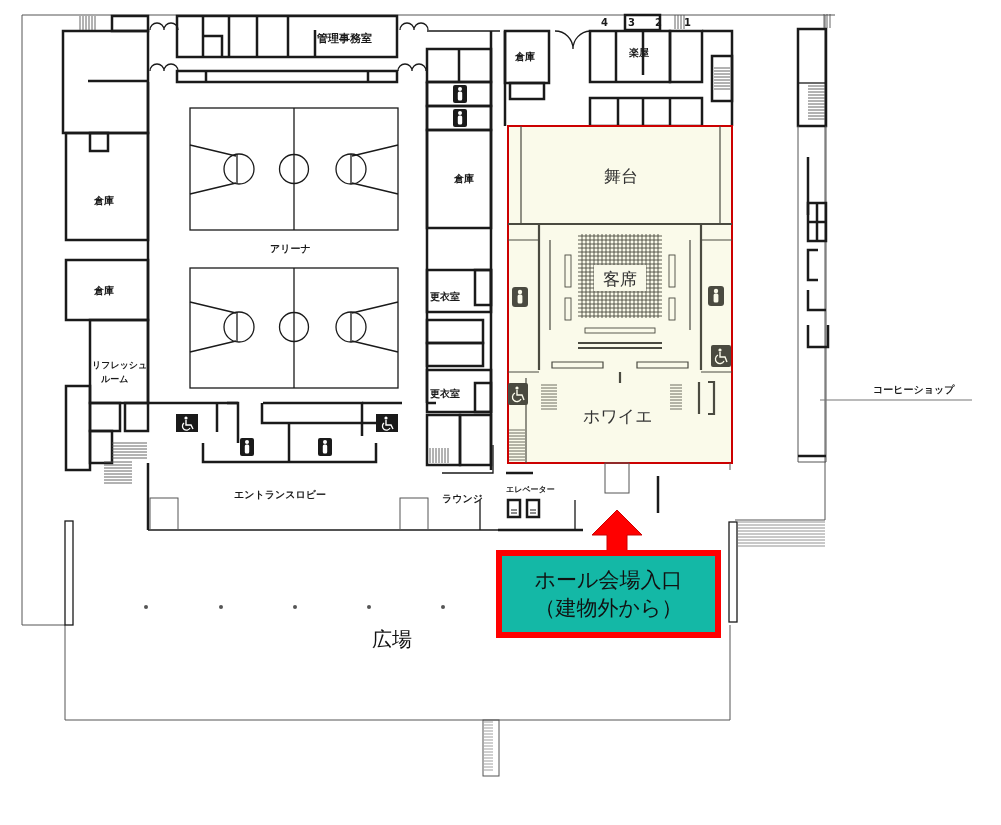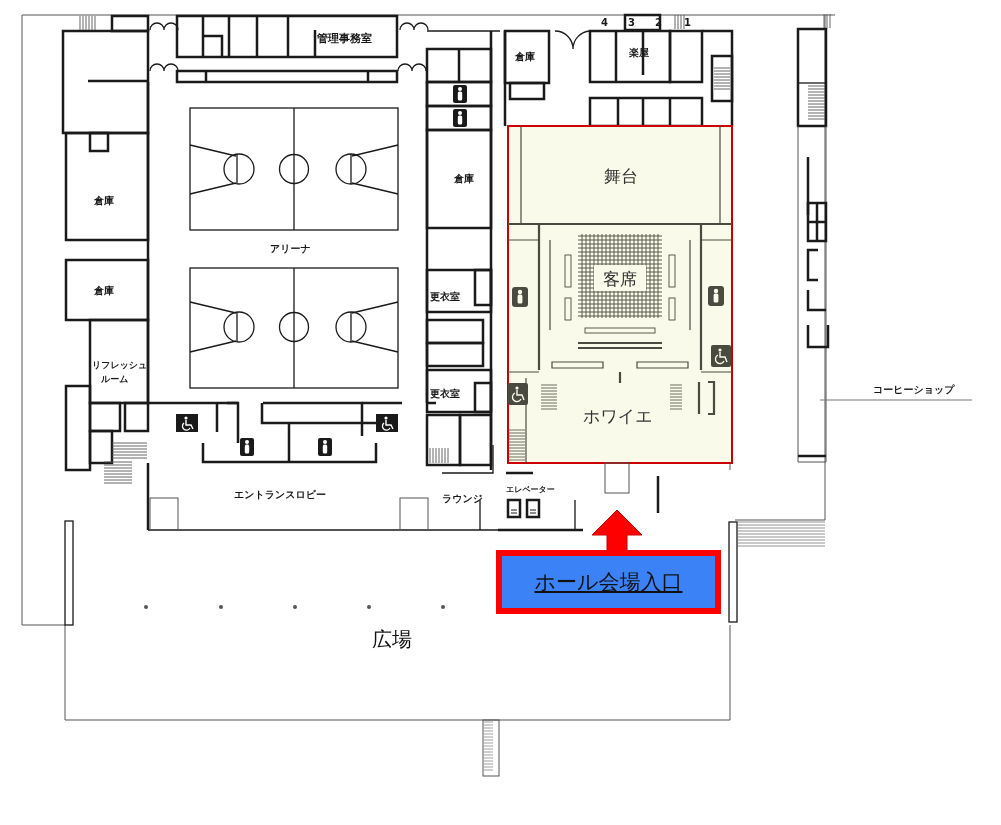--- a/index.html
+++ b/index.html
@@ -10,24 +10,24 @@
   .wt { stroke: #1a1a1a; stroke-width: 1.3; fill: none; }
   .thin { stroke: #555; stroke-width: 1; fill: none; }
   .hall-w { stroke: #4a4a40; stroke-width: 2.2; fill: none; }
   .hall-t { stroke: #4a4a40; stroke-width: 1.2; fill: none; }
   .lbl { font-family: "DejaVu Sans", sans-serif; font-weight: bold; fill: #1a1a1a; }
   .lbl-s { font-size: 10px; }
   .lbl-m { font-size: 11px; }
   .hall-lbl { font-family: "DejaVu Sans", sans-serif; font-size: 17px; fill: #333; }
   .plaza-lbl { font-family: "DejaVu Sans", sans-serif; font-size: 20px; fill: #111; }
   .callout {
-    position: absolute; left: 496px; top: 550px; width: 225px; height: 64px;
-    background: #3b82f6; border: 6px solid #ff0000; box-sizing: border-box;
+    position: absolute; left: 496px; top: 550px; width: 225px; height: 88px;
+    background: #14b8a6; border: 6px solid #ff0000; box-sizing: border-box;
     display: flex; flex-direction: column; align-items: center; justify-content: center;
-    font-family: "DejaVu Sans", sans-serif; font-size: 21px; line-height: 28px; color: #111; text-decoration: underline;
+    font-family: "DejaVu Sans", sans-serif; font-size: 21px; line-height: 28px; color: #111;
   }
   .callout span { display: block; white-space: nowrap; }
 </style>
 </head>
 <body>
 
 <svg id="plan" width="1001" height="825" viewBox="0 0 1001 825" xmlns="http://www.w3.org/2000/svg">
   <defs>
     <g id="person">
       <rect x="-7" y="-9" width="14" height="18" rx="2" fill="#1a1a1a"></rect>
@@ -323,13 +323,14 @@
   <text class="lbl lbl-s" x="873" y="393">コーヒーショップ</text>
   <text class="plaza-lbl" x="372" y="646">広場</text>
 
   <text class="hall-lbl" x="604" y="182">舞台</text>
   <text class="hall-lbl" x="603" y="285">客席</text>
   <text class="hall-lbl" x="583" y="422">ホワイエ</text>
 </svg>
 
 <div class="callout">
   <span>ホール会場入口</span>
+  <span>（建物外から）</span>
 </div>
 
 </body></html>

